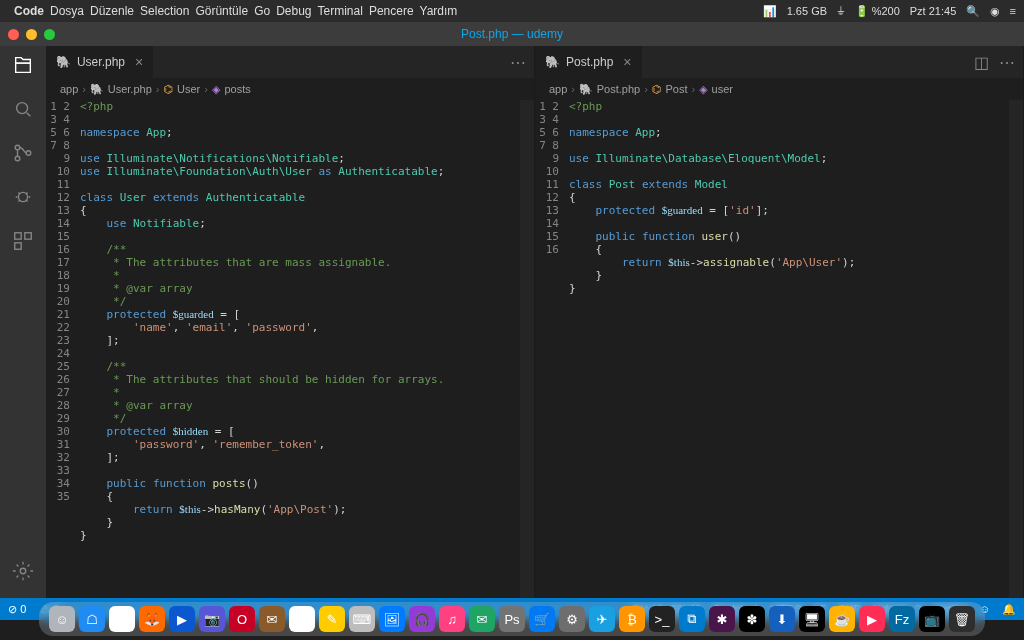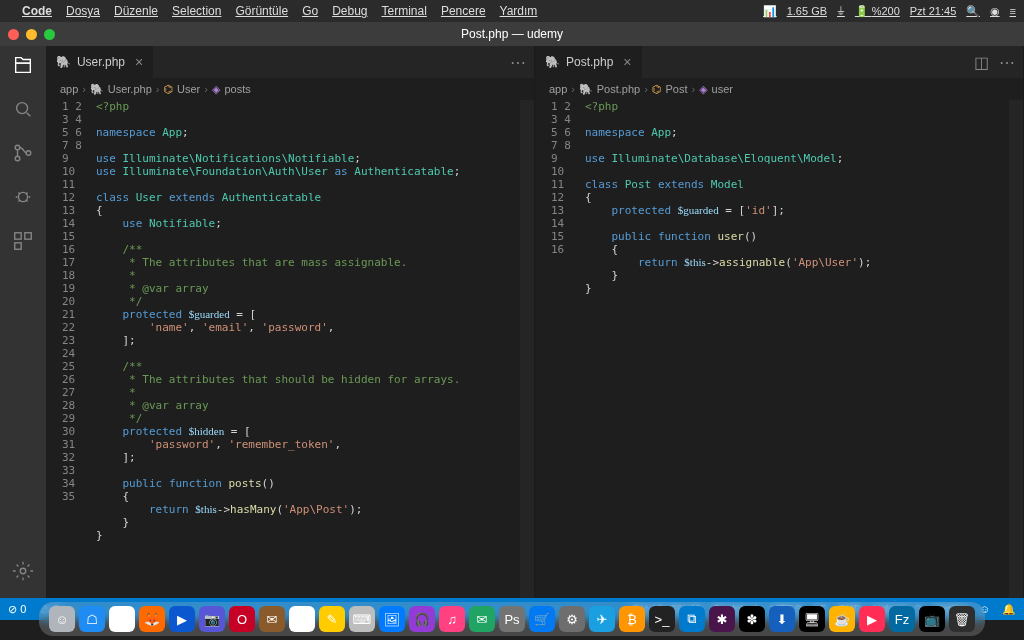--- a/index.html
+++ b/index.html
@@ -1,40 +1,40 @@
 <!DOCTYPE html>
 <html><head>
 <meta charset="utf-8">
 <style>
 * { margin: 0; padding: 0; box-sizing: border-box; }
 body { font-family: -apple-system, "Segoe UI", sans-serif; background: #1e1e1e; color: #ccc; width: 1024px; height: 640px; overflow: hidden; position: relative; }
-.menubar { height: 22px; background: #2b2b2b; color: #ddd; display: flex; align-items: center; font-size: 12px; padding: 0 8px; gap: 14px; text-decoration: underline; }
+.menubar { height: 22px; background: #2b2b2b; color: #ddd; display: flex; align-items: center; font-size: 12px; padding: 0 8px; gap: 6px; }
 .menubar .apple { font-size: 13px; }
 .menubar .app { font-weight: 600; }
 .menubar .right { margin-left: auto; display: flex; gap: 10px; align-items: center; font-size: 11px; }
-.titlebar { height: 24px; background: #3c3c3c; display: flex; align-items: center; justify-content: center; color: #ffffff; font-size: 12px; position: relative; }
+.titlebar { height: 24px; background: #3c3c3c; display: flex; align-items: center; justify-content: center; color: #0ea5e9; font-size: 12px; position: relative; }
 .traffic { position: absolute; left: 8px; display: flex; gap: 7px; }
 .traffic span { width: 11px; height: 11px; border-radius: 50%; display: block; }
 .tl-red { background: #ff5f56; } .tl-yel { background: #ffbd2e; } .tl-grn { background: #27c93f; }
 .main { display: flex; height: 552px; }
 .activity { width: 46px; background: #333333; display: flex; flex-direction: column; align-items: center; padding-top: 8px; gap: 18px; color: #858585; }
 .activity svg { width: 22px; height: 22px; }
 .activity .bottom { margin-top: auto; margin-bottom: 12px; }
 .editors { flex: 1; display: flex; }
 .pane { flex: 1; display: flex; flex-direction: column; background: #1e1e1e; border-right: 1px solid #1a1a1a; min-width: 0; }
 .tabs { height: 32px; background: #252526; display: flex; align-items: stretch; }
 .tab { display: flex; align-items: center; padding: 0 10px; font-size: 12px; color: #ccc; background: #1e1e1e; border-right: 1px solid #252526; gap: 6px; }
 .tab .ico { color: #a074c4; }
 .tab .x { color: #888; font-size: 14px; margin-left: 4px; }
 .tabs .spacer { flex: 1; }
 .tabs .actions { display: flex; align-items: center; padding: 0 8px; color: #888; gap: 10px; }
 .breadcrumbs { height: 22px; font-size: 11px; color: #a0a0a0; display: flex; align-items: center; padding: 0 14px; gap: 4px; }
 .bc-sep { color: #666; }
 .code { flex: 1; display: flex; font-family: "Menlo","Consolas",monospace; font-size: 11px; line-height: 13px; overflow: hidden; position: relative;}
-.gutter { width: 34px; text-align: left; color: #858585; padding-right: 10px; user-select: none; margin-left: 16px; }
+.gutter { width: 34px; text-align: right; color: #858585; padding-right: 10px; user-select: none; }
 .lines { flex: 1; white-space: pre; color: #d4d4d4; }
 .kw { color: #569cd6; } .ns { color: #4ec9b0; } .fn { color: #dcdcaa; } .str { color: #ce9178; }
 .var { color: #9cdcfe; font-family: Liberation Serif, serif; } .cmt { color: #6a9955; }
 .statusbar { height: 22px; background: #007acc; color: #fff; display: flex; align-items: center; font-size: 11px; padding: 0 8px; gap: 14px; }
 .statusbar .right { margin-left: auto; display: flex; gap: 12px; align-items: center; }
 .dock { position: absolute; bottom: 4px; left: 50%; transform: translateX(-50%); display: flex; gap: 4px; background: rgba(200,200,200,0.25); padding: 4px 10px; border-radius: 14px; backdrop-filter: blur(4px); }
 .dock .app-icon { width: 26px; height: 26px; border-radius: 6px; display: flex; align-items: center; justify-content: center; font-size: 13px; color: #fff; }
 .minimap { width: 14px; background: #252526; }
 </style>
 </head>

